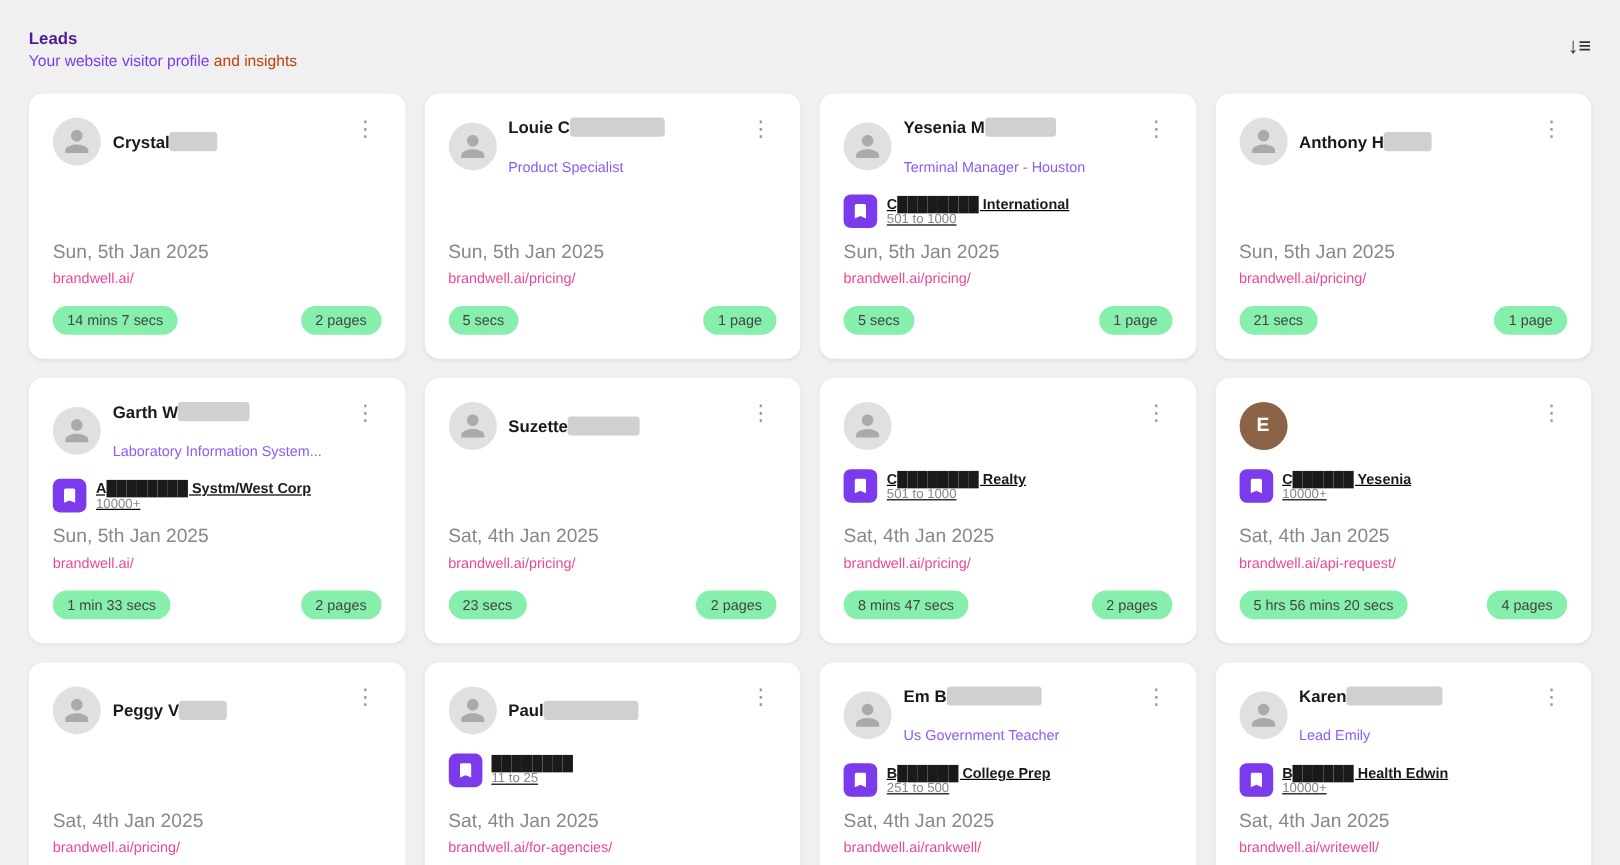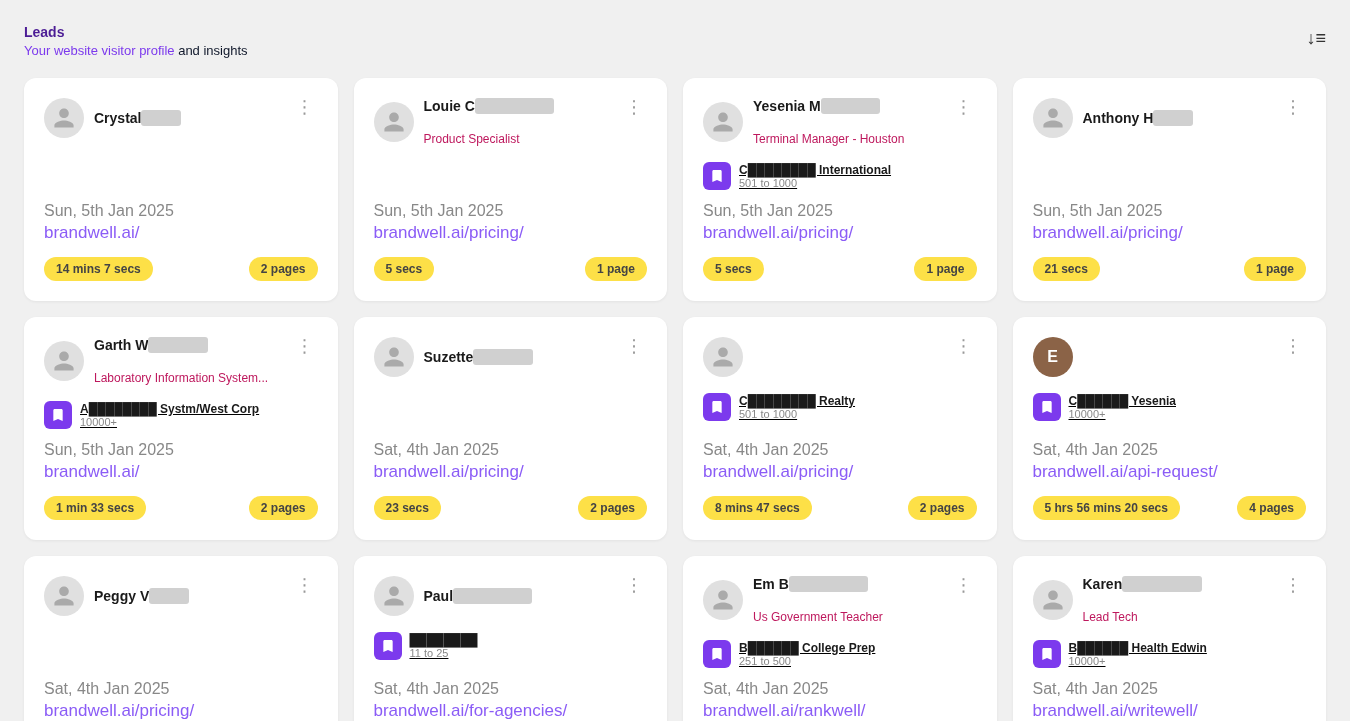--- a/index.html
+++ b/index.html
@@ -77,21 +77,21 @@
       height: 24px;
       fill: #aaa;
     }
     .identity-text .name {
       font-size: 14px;
       font-weight: 600;
       color: #1a1a1a;
     }
     .identity-text .role {
       font-size: 12px;
-      color: #be185d;
+      color: #8b5cf6;
       margin-top: 18px;
     }
     .more-btn {
       color: #999;
       cursor: pointer;
       font-size: 18px;
       padding: 0 4px;
       line-height: 1;
     }
     .company-row {
@@ -134,49 +134,49 @@
     }
     .date-section {
       margin-top: auto;
     }
     .visit-date {
       font-size: 16px;
       color: #888;
       margin-bottom: 3px;
     }
     .visit-url {
-      font-size: 17px;
-      color: #8b5cf6;
+      font-size: 12px;
+      color: #ec4899;
       text-decoration: none;
     }
     .card-footer {
       display: flex;
       justify-content: space-between;
       margin-top: 14px;
     }
     .stat-badge {
-      background: #fde047;
+      background: #86efac;
       border-radius: 20px;
       padding: 5px 12px;
       font-size: 12px;
       color: #444;
-      font-weight: 700;
+      font-weight: 400;
     }
     .no-company {
       min-height: 36px;
     }
   </style>
 </head>
 <body>
 
 <div class="page-header">
   <div>
     <div class="page-title">Leads</div>
     <div class="page-subtitle">
-      <span>Your website visitor profile </span><span style="color:#0f172a;cursor:pointer;">and insights</span>
+      <span>Your website visitor profile </span><span style="color:#c2410c;cursor:pointer;">and insights</span>
     </div>
   </div>
   <div class="sort-icon">↓≡</div>
 </div>
 
 <div class="grid" id="leads-grid">
 <div class="card">
     <div class="card-header">
       <div class="card-identity">
         <div class="avatar">
@@ -507,21 +507,21 @@
     <div class="card">
     <div class="card-header">
       <div class="card-identity">
         <div class="avatar">
             <svg viewBox="0 0 24 24" xmlns="http://www.w3.org/2000/svg">
     <path d="M12 12c2.7 0 4.8-2.1 4.8-4.8S14.7 2.4 12 2.4 7.2 4.5 7.2 7.2 9.3 12 12 12zm0 2.4c-3.2 0-9.6 1.6-9.6 4.8v2.4h19.2v-2.4c0-3.2-6.4-4.8-9.6-4.8z"></path>
   </svg>
           </div>
         <div class="identity-text">
           <div class="name">Karen<span class="blurred"> ████████</span></div>
-          <div class="role">Lead Tech</div>
+          <div class="role">Lead Emily</div>
         </div>
       </div>
       <div class="more-btn">⋮</div>
     </div>
 
       <div class="company-row">
         <div class="company-icon">
           <svg viewBox="0 0 24 24" xmlns="http://www.w3.org/2000/svg">
     <path d="M17 3H7c-1.1 0-2 .9-2 2v16l7-3 7 3V5c0-1.1-.9-2-2-2z"></path>
   </svg>

